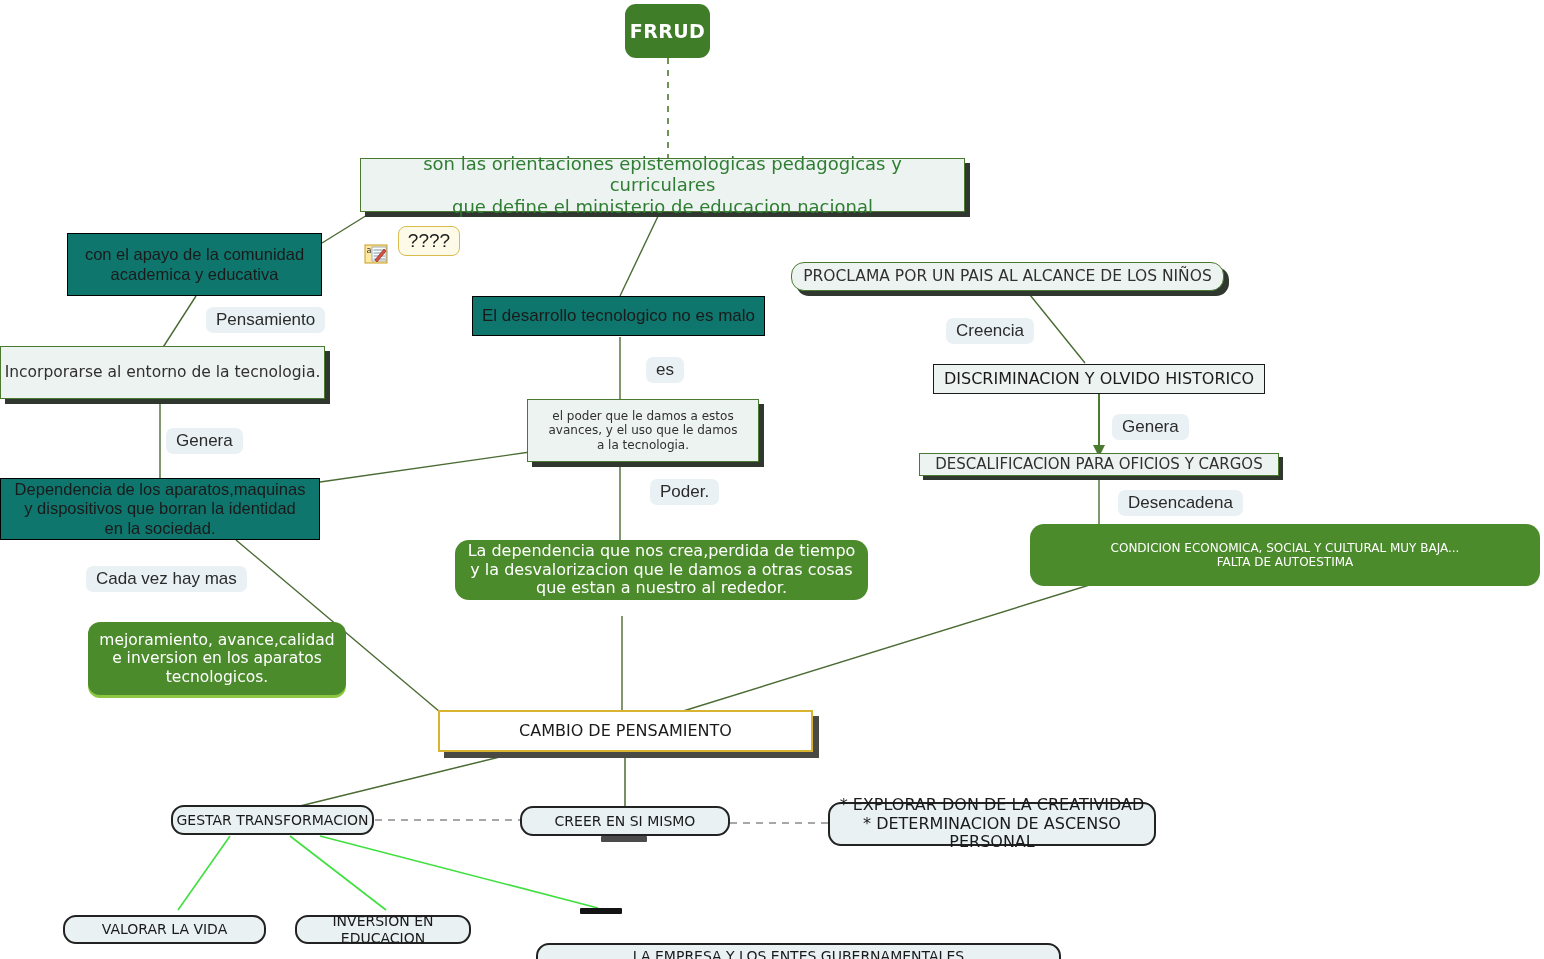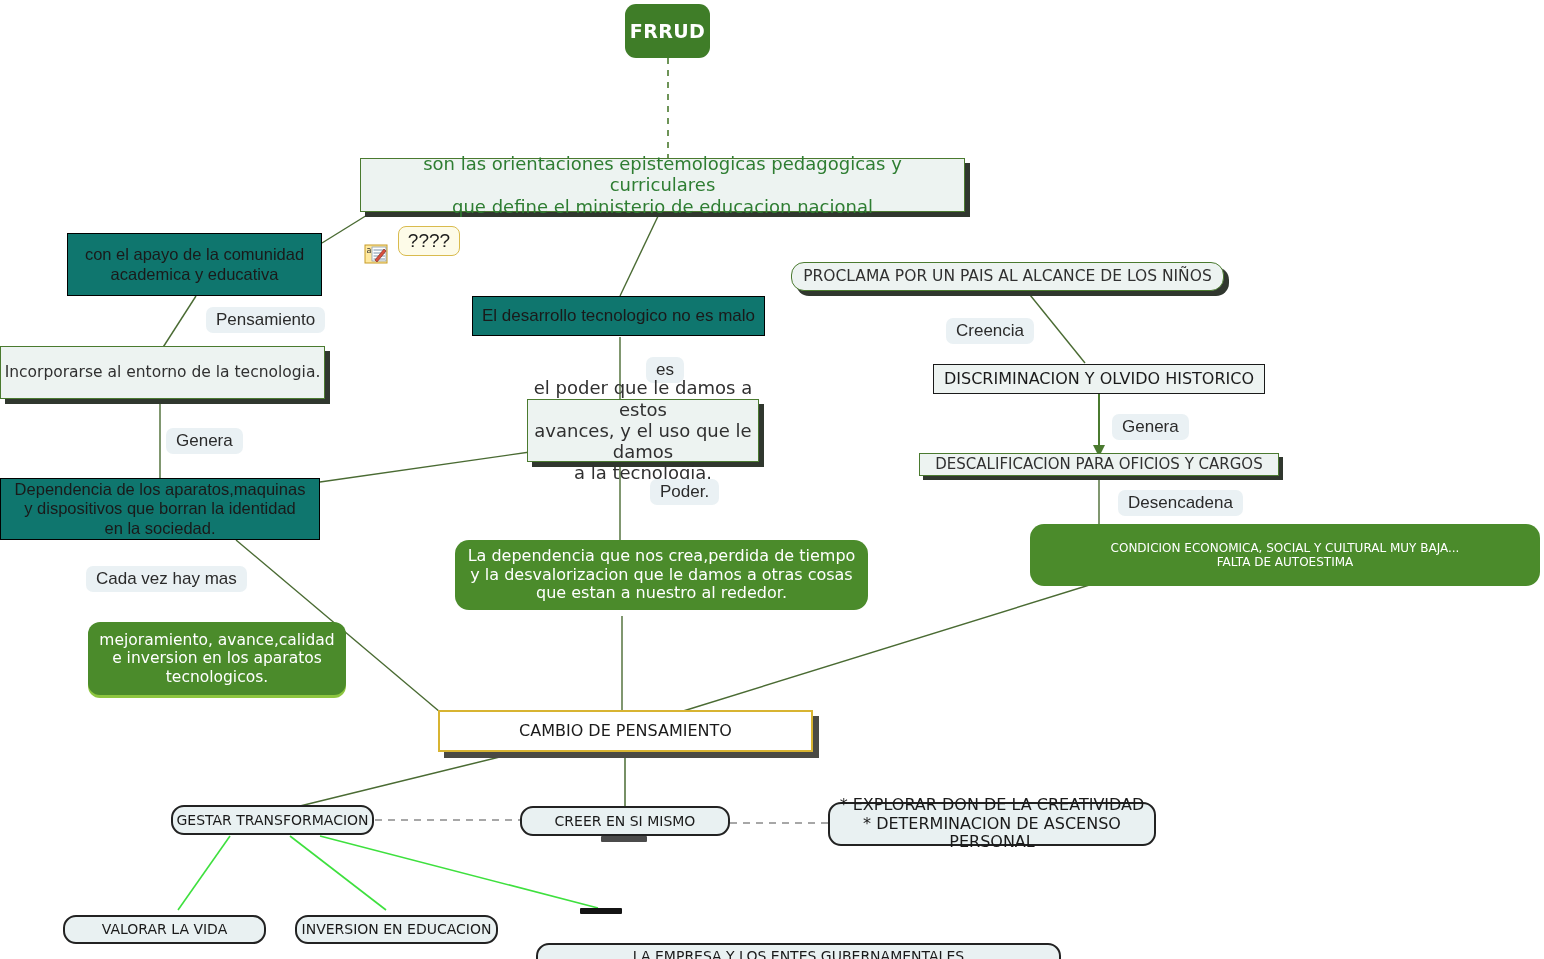--- a/index.html
+++ b/index.html
@@ -166,31 +166,31 @@
   </div>
 
   <div class="node n-plain" style="left:472px;top:296px;width:293px;height:40px;font-size:17px;">
     <span class="txt">El desarrollo tecnologico no es malo</span>
   </div>
 
   <div class="linklabel" style="left:646px;top:357px;">
     <span>es</span>
   </div>
 
-  <div class="node n-pale" style="left:527px;top:399px;width:232px;height:63px;font-size:18px;white-space:pre-line;justify-content:center;">
+  <div class="node n-pale" style="left:527px;top:399px;width:232px;height:63px;font-size:12px;white-space:pre-line;justify-content:center;">
     <span class="txt">el poder que le damos a estos
 avances, y el uso que le damos
 a la tecnologia.</span>
   </div>
 
   <div class="linklabel" style="left:650px;top:479px;">
     <span>Poder.</span>
   </div>
 
-  <div class="node n-green-flat" style="left:455px;top:540px;width:413px;height:70px;font-size:16px;white-space:pre-line;">
+  <div class="node n-green-flat" style="left:455px;top:540px;width:413px;height:60px;font-size:16px;white-space:pre-line;">
     <span class="txt">La dependencia que nos crea,perdida de tiempo
 y la desvalorizacion que le damos a otras cosas
 que estan a nuestro al rededor.</span>
   </div>
 
   <div class="node n-pale" style="left:791px;top:262px;width:433px;height:29px;font-size:15.5px;border-radius:13px;">
     <span class="txt">PROCLAMA POR UN PAIS AL ALCANCE DE LOS NIÑOS</span>
   </div>
 
   <div class="linklabel" style="left:946px;top:318px;">
@@ -234,21 +234,21 @@
 
   <div class="node n-pill" style="left:828px;top:802px;width:328px;height:44px;font-size:16px;white-space:pre-line;">
     <span class="txt">*   EXPLORAR DON DE LA CREATIVIDAD
 *   DETERMINACION DE ASCENSO PERSONAL</span>
   </div>
 
   <div class="node n-pill" style="left:63px;top:915px;width:203px;height:29px;font-size:14px;">
     <span class="txt">VALORAR LA VIDA</span>
   </div>
 
-  <div class="node n-pill" style="left:295px;top:915px;width:203px;height:29px;font-size:14px;">
+  <div class="node n-pill" style="left:295px;top:915px;width:176px;height:29px;font-size:14px;">
     <span class="txt">INVERSION EN EDUCACION</span>
   </div>
 
   <div class="handle" style="left:580px;top:908px;width:42px;"></div>
   <div class="node n-pill" style="left:536px;top:913px;width:525px;height:44px;font-size:14px;white-space:pre-line;margin-top:30px;">
     <span class="txt">LA EMPRESA Y LOS ENTES GUBERNAMENTALES
 VALORAN Y CAPACITAN SUS EMPLEADOS Y LE DAN UN SALARIO DIGNO</span>
   </div>
 
 </div>

